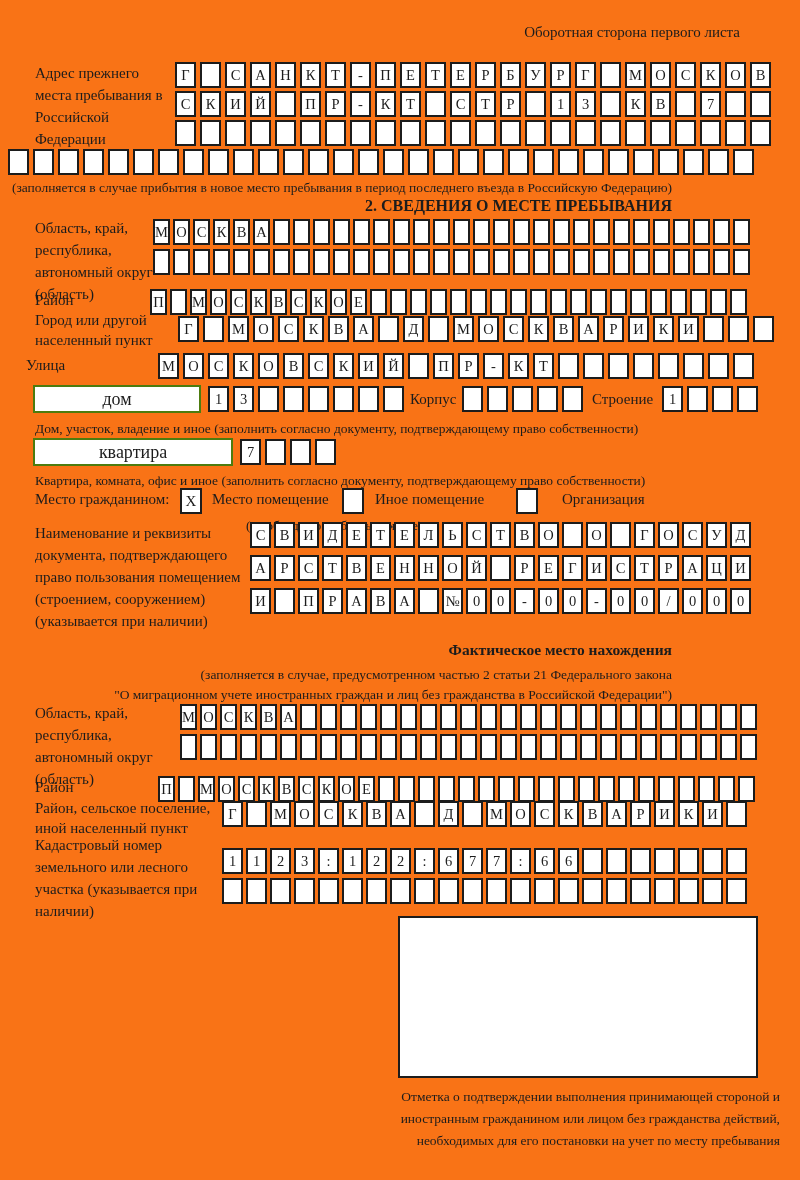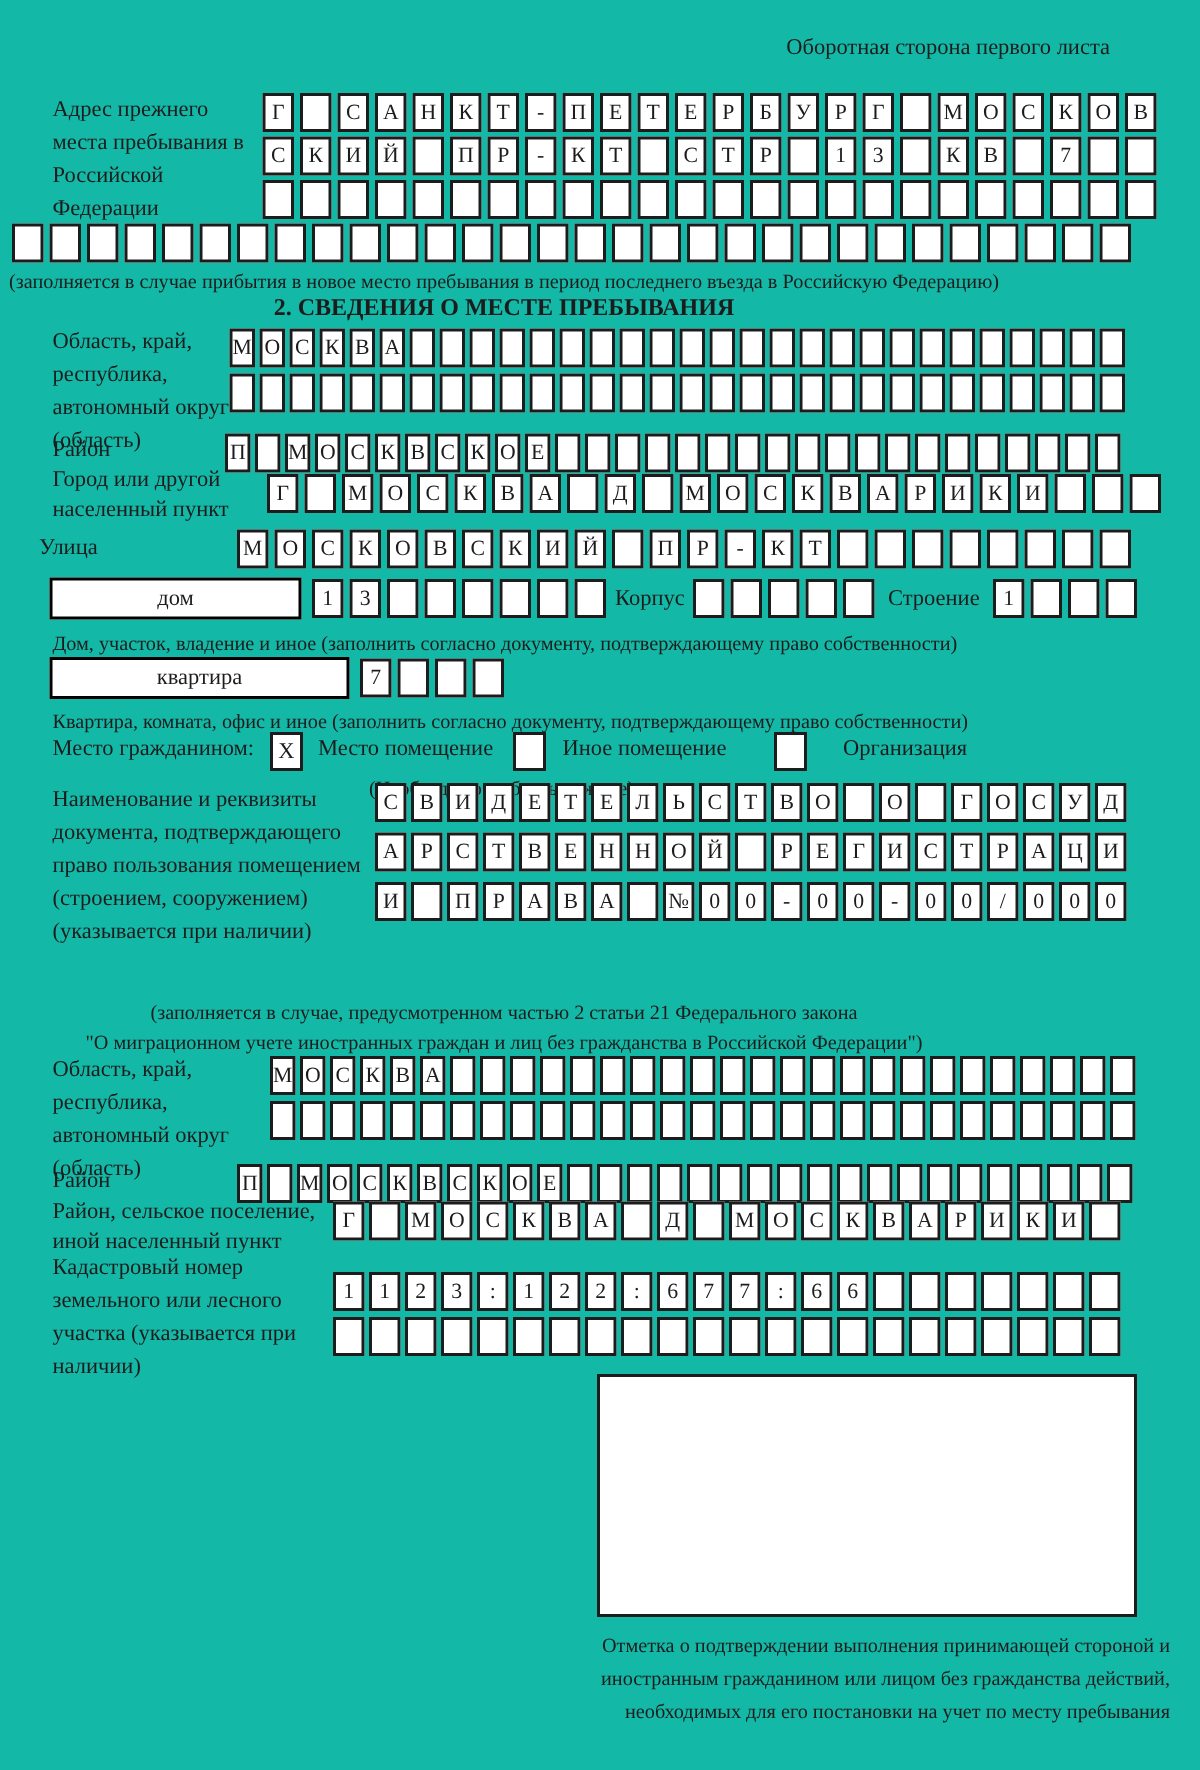--- a/index.html
+++ b/index.html
@@ -1,35 +1,35 @@
 <!DOCTYPE html>
 <html><head>
 <meta charset="utf-8">
 <style>
   *{box-sizing:border-box;margin:0;padding:0}
   html,body{background:#ffffff}
-  .page{position:relative;width:800px;height:1180px;background:#14b8a6;
+  .page{position:relative;width:800px;height:1180px;background:#f97316;
         font-family:"Liberation Serif","DejaVu Serif",serif;color:#1c1c1c;overflow:hidden}
   .lbl{position:absolute;font-size:15px;line-height:22px}
   .lbl.lh20{line-height:20px}
   .note{position:absolute;font-size:13.5px;line-height:17px}
-  .center{left:0;width:672px;text-align:center}
+  .center{left:0;width:672px;text-align:right}
   .title{position:absolute;font-weight:bold;font-size:16px}
   .cells{display:flex;gap:4px}
   .cells .cell{flex:0 0 auto;width:21px;height:26px;border:2px solid #1c1c1c;background:#fff;
         display:flex;align-items:center;justify-content:center;font-size:14.5px;line-height:1}
   .cells.sm{gap:3px}
   .cells.sm .cell{width:17px}
   .cells.tight{gap:3px}
   .grid{position:absolute}
   .grid .cells{margin-bottom:3px}
   .grid.g4 .cells{margin-bottom:4px}
   .grid.g7 .cells{margin-bottom:7px}
-  .box{position:absolute;border:2px solid #000000;background:#fff;
-       display:flex;align-items:center;justify-content:center;font-size:15px}
+  .box{position:absolute;border:2px solid #4d7c0f;background:#fff;
+       display:flex;align-items:center;justify-content:center;font-size:18px}
   .checkbox{position:absolute;width:22px;height:26px;border:2px solid #1c1c1c;background:#fff;
        display:flex;align-items:center;justify-content:center;font-size:15px}
   .inl{position:absolute;font-size:15px}
   .stamp{position:absolute;border:2px solid #1c1c1c;background:#fff}
 </style>
 </head>
 <body>
 
 <div class="page">
 
@@ -422,20 +422,21 @@
         <span class="cell">-</span>
         <span class="cell">0</span>
         <span class="cell">0</span>
         <span class="cell">/</span>
         <span class="cell">0</span>
         <span class="cell">0</span>
         <span class="cell">0</span>
       </div>
   </div>
 
+  <div class="title center" style="top:641px;font-size:15.5px">Фактическое место нахождения</div>
   <div class="note center" style="top:666px">(заполняется в случае, предусмотренном частью 2 статьи 21 Федерального закона</div>
   <div class="note center" style="top:686px">"О миграционном учете иностранных граждан и лиц без гражданства в Российской Федерации")</div>
 
   <div class="lbl" style="left:35px;top:702px;width:132px">Область, край, республика, автономный округ (область)</div>
   <div class="grid g4" style="left:180px;top:704px">
     <div class="cells sm">
         <span class="cell">М</span>
         <span class="cell">О</span>
         <span class="cell">С</span>
         <span class="cell">К</span>

